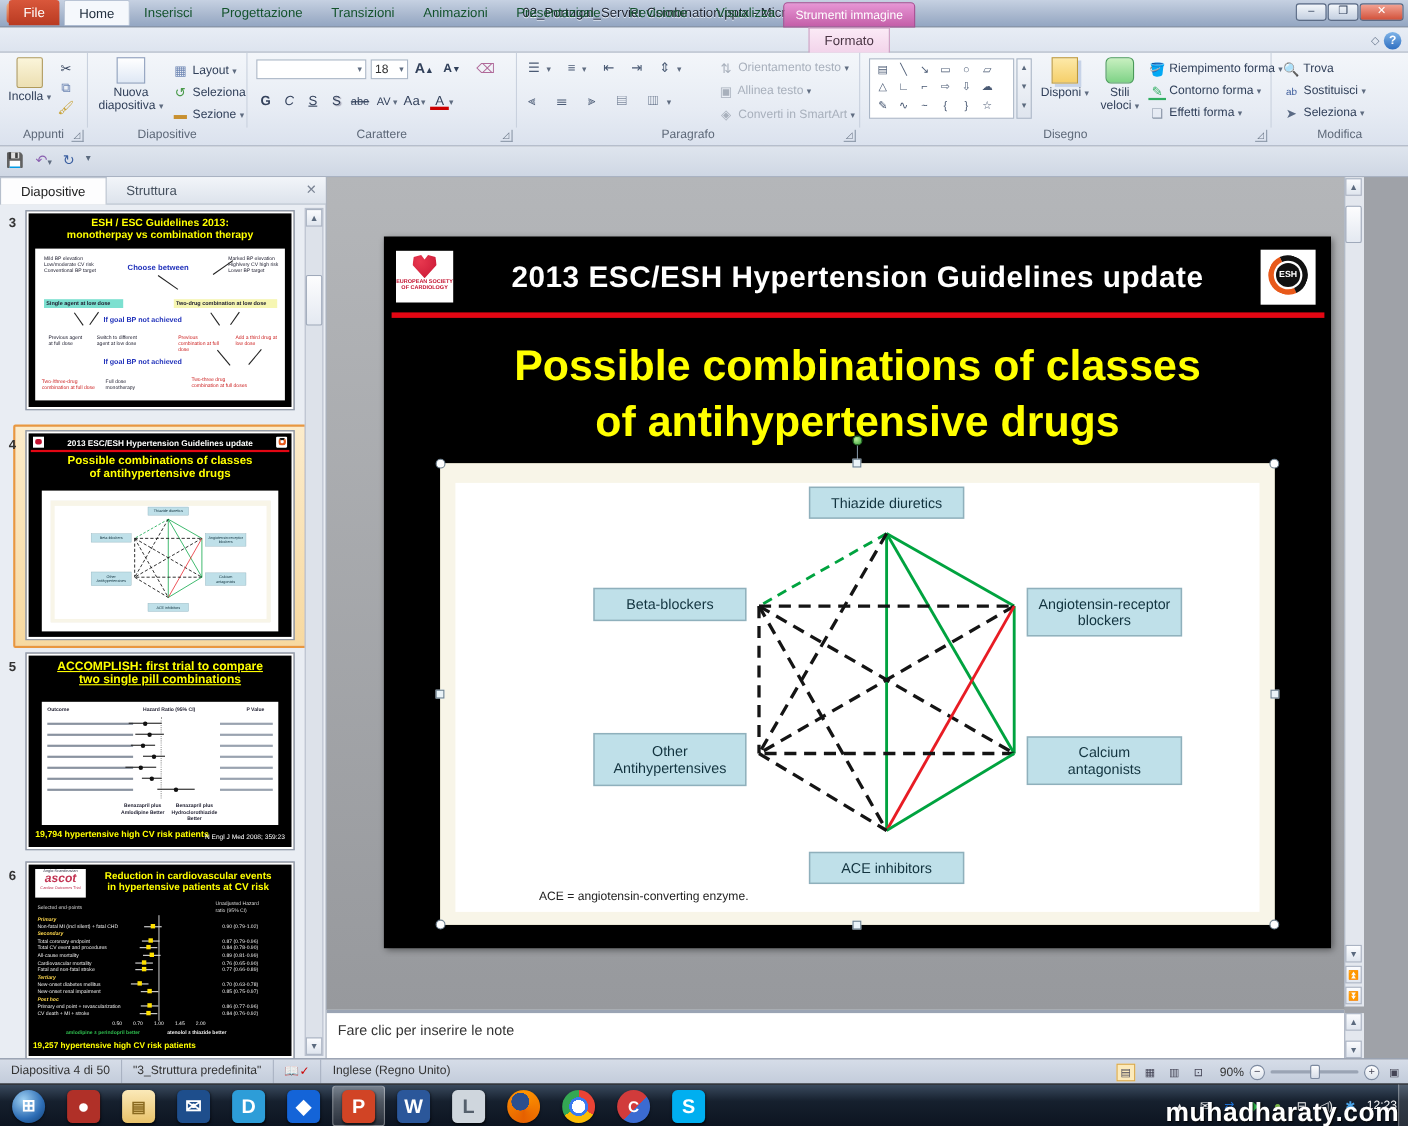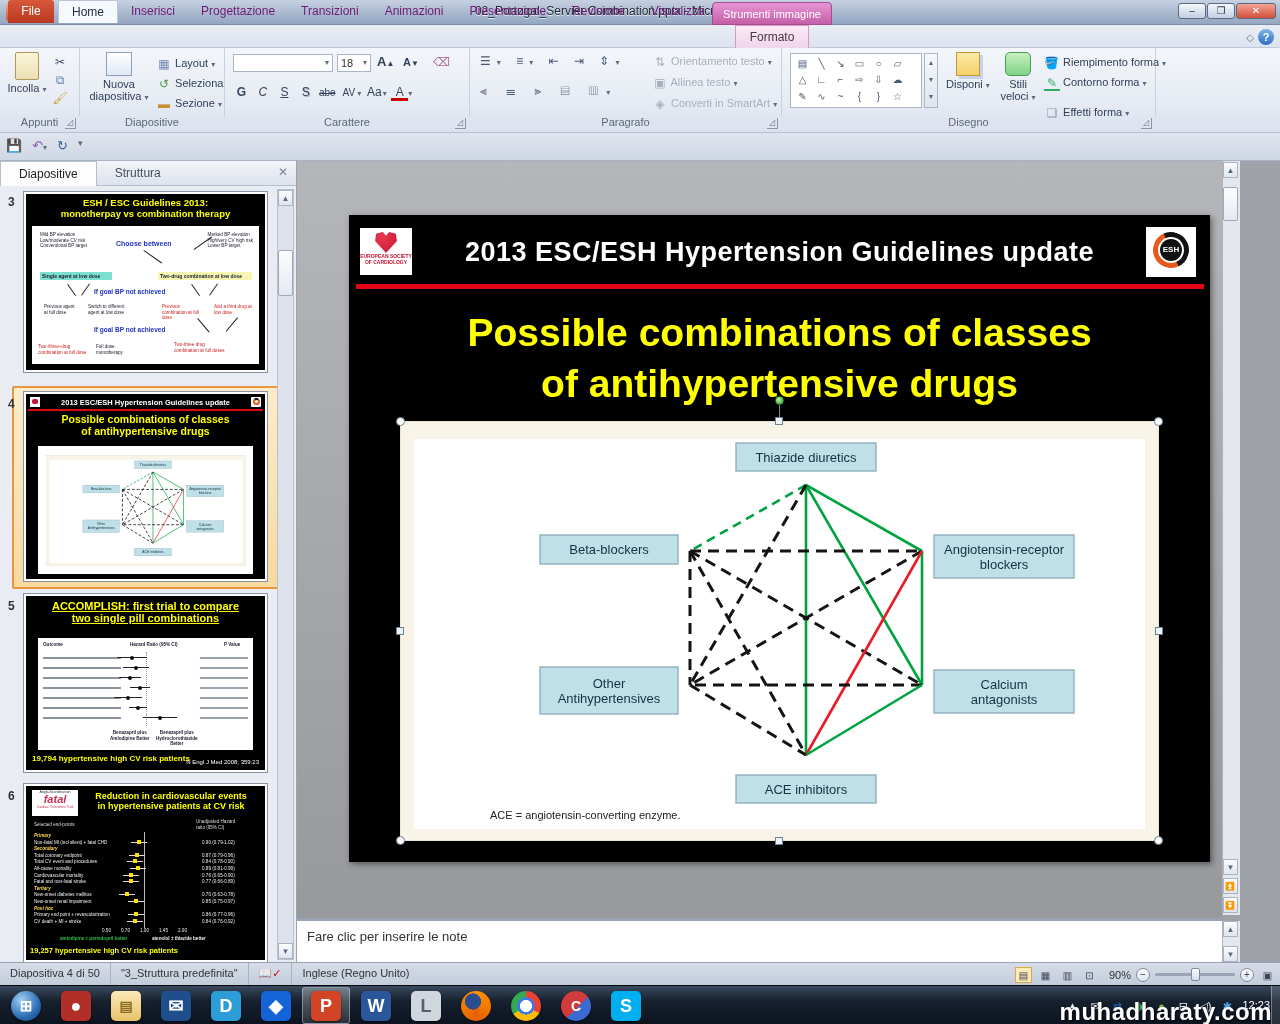--- a/index.html
+++ b/index.html
@@ -12,21 +12,21 @@
   .titlebar .appico{left:6px;top:3px;width:18px;height:18px;background:linear-gradient(#f0b285,#d35230);border-radius:3px;color:#fff;font-size:12px;font-weight:bold;text-align:center;line-height:18px;}
   .titlebar .ttext{left:0;right:0;top:4px;text-align:center;font-size:12px;color:#1e2430;text-shadow:0 1px 0 #e8eef8;}
   .winbtns{right:4px;top:3px;display:flex;}
   .winbtn{width:28px;height:16px;border:1px solid #5b6b85;border-radius:3px;background:linear-gradient(#f4f7fb,#c3cfe0);color:#243;font-size:10px;line-height:14px;text-align:center;margin-left:1px;color:#2a3a55;}
   .winbtn.close{background:linear-gradient(#f2a394,#d2513a);width:40px;color:#fff;}
 
   
   .tabrow{left:0;top:25px;width:1280px;height:23px;background:linear-gradient(#e8edf5,#dde4ef);border-bottom:1px solid #c0c9d8;}
   .filetab{left:8px;top:0;width:46px;height:23px;background:linear-gradient(#d9573b,#b93a21);color:#fff;font-size:12px;text-align:center;line-height:22px;border-radius:3px 3px 0 0;}
   .rtabs{left:58px;top:0;height:23px;display:flex;}
-  .rtab{padding:0 13px;font-size:12px;color:#701a75;line-height:22px;}
+  .rtab{padding:0 13px;font-size:12px;color:#14532d;line-height:22px;}
   .rtab.active{background:#f5f8fc;border:1px solid #b9c4d5;border-bottom:none;border-radius:2px 2px 0 0;color:#23303f;}
   .ctxheader{left:712px;top:2px;width:120px;height:23px;background:linear-gradient(#e497d3,#c downstream);background:linear-gradient(#e796d5,#c45ea8);color:#fff;font-size:11px;text-align:center;line-height:22px;border-radius:4px 4px 0 0;border:1px solid #a94b90;}
   .ctxtab{left:735px;top:25px;width:74px;height:23px;background:linear-gradient(#fbeaf6,#f2d4ea);border:1px solid #cf9ec2;border-bottom:none;font-size:12px;color:#4a3544;text-align:center;line-height:22px;}
   .helpzone{right:6px;top:29px;display:flex;gap:4px;align-items:center;}
   .helpbtn{width:16px;height:16px;border-radius:50%;background:linear-gradient(#7fb4e8,#2f6fc1);color:#fff;font-size:11px;font-weight:bold;text-align:center;line-height:16px;}
   .caretbtn{color:#68788e;font-size:10px;}
 
   
   .ribbon{left:0;top:48px;width:1280px;height:85px;background:linear-gradient(#f3f6fa,#e7ecf4 60%,#dbe2ee);border-bottom:1px solid #b9c2d1;}
   .rgroup{position:absolute;top:0;height:68px;border-right:1px solid #c9d1de;}
@@ -235,25 +235,31 @@
       <div class="bigbtn" style="left:162px;top:4px;width:48px;">
         <div class="bico" style="width:24px;height:24px;background:linear-gradient(#fde9a8,#f5cf6a);border:1px solid #bf9a3a;box-shadow:3px 3px 0 #c7d3e8;"></div>
         <span>Disponi</span> <span class="drop">▾</span>
       </div>
       <div class="bigbtn" style="left:214px;top:4px;width:44px;">
         <div class="bico" style="width:26px;height:24px;background:linear-gradient(#c8f0c0,#7ed286);border:1px solid #4a9a5a;border-radius:5px;"></div>
         <span>Stili</span><br><span>veloci</span> <span class="drop">▾</span>
       </div>
       <div class="smallbtn" style="left:262px;top:7px;"><span class="icon16" style="color:#2d6db5;">🪣</span> <span>Riempimento forma</span> <span class="drop">▾</span></div>
       <div class="smallbtn" style="left:262px;top:27px;"><span class="icon16" style="color:#2fae60;border-bottom:2px solid #2fae60;">✎</span> <span>Contorno forma</span> <span class="drop">▾</span></div>
-      <div class="smallbtn" style="left:262px;top:57px;"><span class="icon16" style="color:#8a96a8;">❏</span> <span>Effetti forma</span> <span class="drop">▾</span></div>
+      <div class="smallbtn" style="left:262px;top:47px;"><span class="icon16" style="color:#8a96a8;">❏</span> <span>Effetti forma</span> <span class="drop">▾</span></div>
       <div class="glabel">Disegno</div>
       <div class="dlauncher">◿</div>
     </div>
 
+    <div class="rgroup" style="left:1156px;width:124px;border-right:none;">
+      <div class="smallbtn" style="left:10px;top:7px;"><span class="icon16" style="color:#3a5a9a;">🔍</span> <span>Trova</span></div>
+      <div class="smallbtn" style="left:10px;top:27px;"><span class="icon16" style="color:#3a5a9a;font-size:9px;">ab</span> <span>Sostituisci</span> <span class="drop">▾</span></div>
+      <div class="smallbtn" style="left:10px;top:47px;"><span class="icon16" style="color:#5a6a84;">➤</span> <span>Seleziona</span> <span class="drop">▾</span></div>
+      <div class="glabel">Modifica</div>
+    </div>
   </div>
 
   <div class="qat abs">
     <span class="q" style="color:#3b5fa0;">💾</span>
     <span class="q" style="color:#8a5fb0;">↶<span class="drop">▾</span></span>
     <span class="q" style="color:#3b5fa0;">↻</span>
     <span class="q" style="color:#5b6a7e;font-size:9px;">▾</span>
   </div>
 
   <div class="leftpanel abs">
@@ -409,21 +415,21 @@
 Better</div>
       </div>
       <div class="ty" style="position:absolute;left:6px;top:158px;font-size:8px;text-align:left;">19,794 hypertensive high CV risk patients</div>
       <div style="position:absolute;right:6px;top:163px;font-size:6px;color:#fff;">N Engl J Med 2008; 359:23</div>
     </div>
 
     <div class="thumbnum" style="top:628px;">6</div>
     <div class="thumb" style="top:623px;height:178px;">
       <div style="position:absolute;left:6px;top:4px;width:46px;height:26px;background:#fff;text-align:center;">
         <div style="font-size:3.5px;color:#334;">Anglo-Scandinavian</div>
-        <div style="font-size:11px;font-weight:bold;font-style:italic;color:#c23352;line-height:1;">fatal</div>
+        <div style="font-size:11px;font-weight:bold;font-style:italic;color:#c23352;line-height:1;">ascot</div>
         <div style="font-size:3.5px;color:#c23352;">Cardiac Outcomes Trial</div>
       </div>
       <div class="ty" style="position:absolute;left:56px;top:5px;width:178px;font-size:9px;">
         <div>Reduction in cardiovascular  events</div>
         <div>in hypertensive patients at CV risk</div>
       </div>
       <div class="microtxt" style="left:8px;top:36px;color:#ddd;">Selected end-points</div>
       <div class="microtxt" style="left:170px;top:33px;color:#ddd;">Unadjusted Hazard
 ratio (95% CI)</div>
       <div style="position:absolute;left:118px;top:46px;width:1px;height:96px;background:#bbb;"></div>

